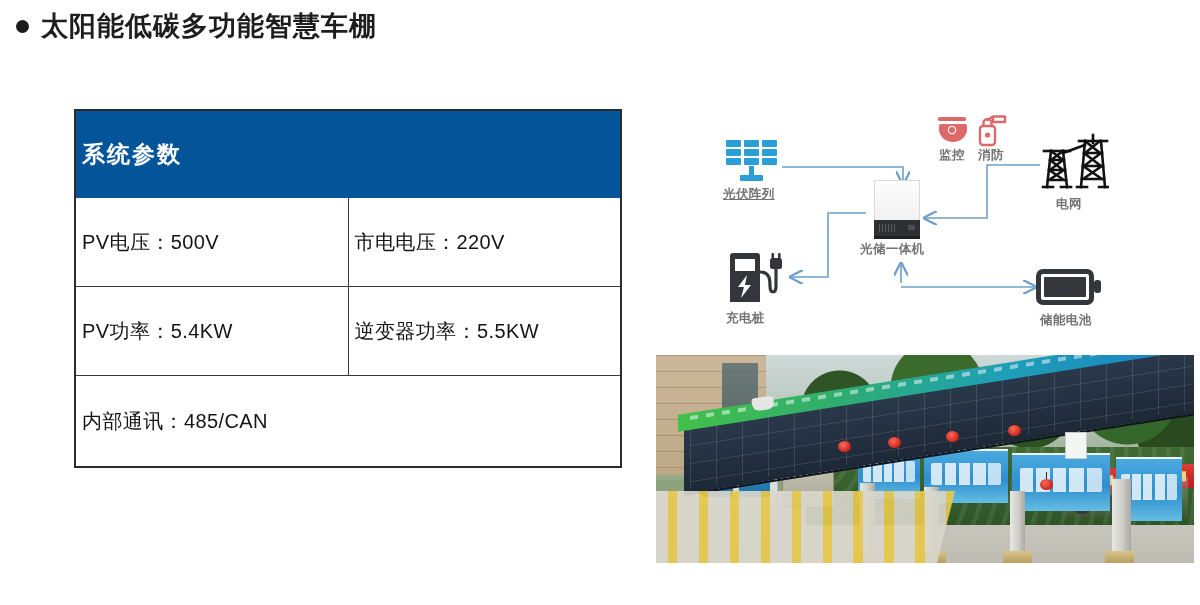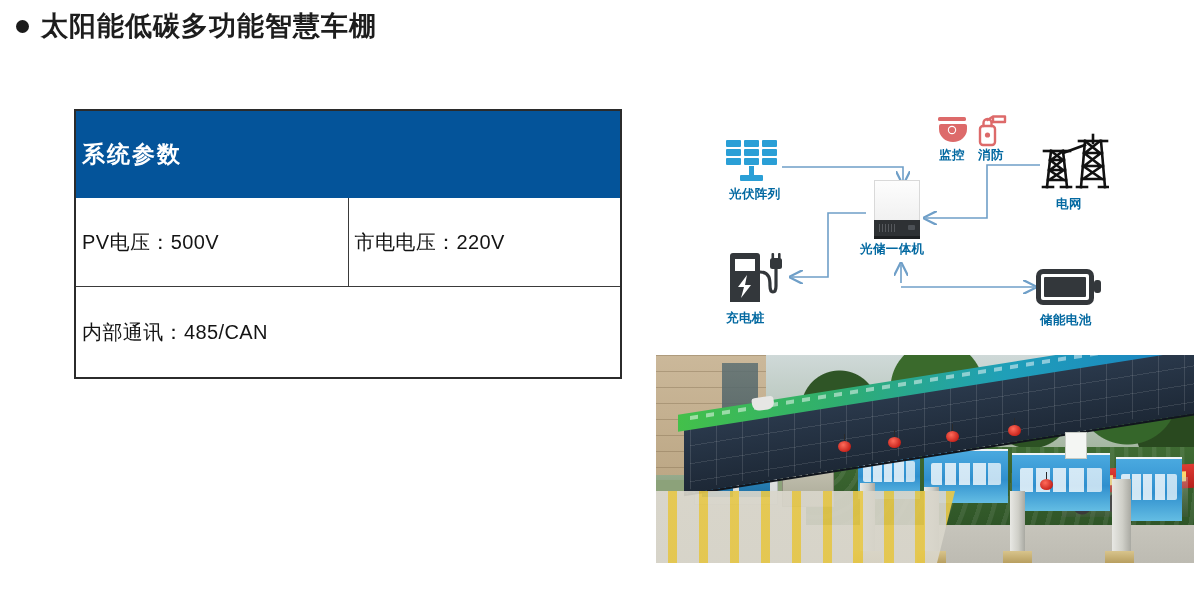--- a/index.html
+++ b/index.html
@@ -85,21 +85,21 @@
     width: 538px;
     height: 232px;
   }
   #flow-diagram svg {
     display: block;
   }
   .node-label {
     position: absolute;
     font-size: 12.5px;
     font-weight: 700;
-    color: #0369a1;
+    color: #737373;
     white-space: nowrap;
     letter-spacing: 0.4px;
   }
 
   
   .node-icon { position: absolute; }
 
   
   #inverter-icon {
     left: 218px;
@@ -318,20 +318,24 @@
 </div>
 
 <table id="spec-table">
   <tbody>
     <tr>
       <td class="header-cell" colspan="2">系统参数</td>
     </tr>
     <tr>
       <td>PV电压：500V</td>
       <td>市电电压：220V</td>
+    </tr>
+    <tr>
+      <td>PV功率：5.4KW</td>
+      <td>逆变器功率：5.5KW</td>
     </tr>
     <tr>
       <td class="full-cell" colspan="2">内部通讯：485/CAN</td>
     </tr>
   </tbody>
 </table>
 
 <div id="flow-diagram">
 
   <svg width="538" height="232" viewBox="0 0 538 232">
@@ -361,21 +365,21 @@
         <rect x="20" y="11" width="15" height="7" rx="1"></rect>
         <rect x="38" y="11" width="15" height="7" rx="1"></rect>
         <rect x="2" y="20" width="15" height="7" rx="1"></rect>
         <rect x="20" y="20" width="15" height="7" rx="1"></rect>
         <rect x="38" y="20" width="15" height="7" rx="1"></rect>
         <rect x="25" y="28" width="5" height="9"></rect>
         <rect x="16" y="37" width="23" height="6" rx="1"></rect>
       </g>
     </svg>
   </div>
-  <div class="node-label" style="left:73px; top:76px;">光伏阵列</div>
+  <div class="node-label" style="left:67px; top:76px;text-decoration:underline;">光伏阵列</div>
 
   <div class="node-icon" style="left:281px; top:7px;">
     <svg width="33" height="30" viewBox="0 0 33 30">
       <g fill="#dd6a6a">
         <rect x="1" y="0" width="28" height="4" rx="1.6"></rect>
         <path d="M2,7 h26 a2,2 0 0 1 2,2 v3 a14,13 0 0 1 -14,13 a14,13 0 0 1 -14,-13 v-3 a2,2 0 0 1 2,-2 z
                  M6.5,11.5 h17 v1.2 a9,8.4 0 0 1 -8.5,8.4 a9,8.4 0 0 1 -8.5,-8.4 z"></path>
         <circle cx="15" cy="13" r="4.2" fill="#ffffff"></circle>
         <circle cx="15" cy="13" r="3.1"></circle>
       </g>

